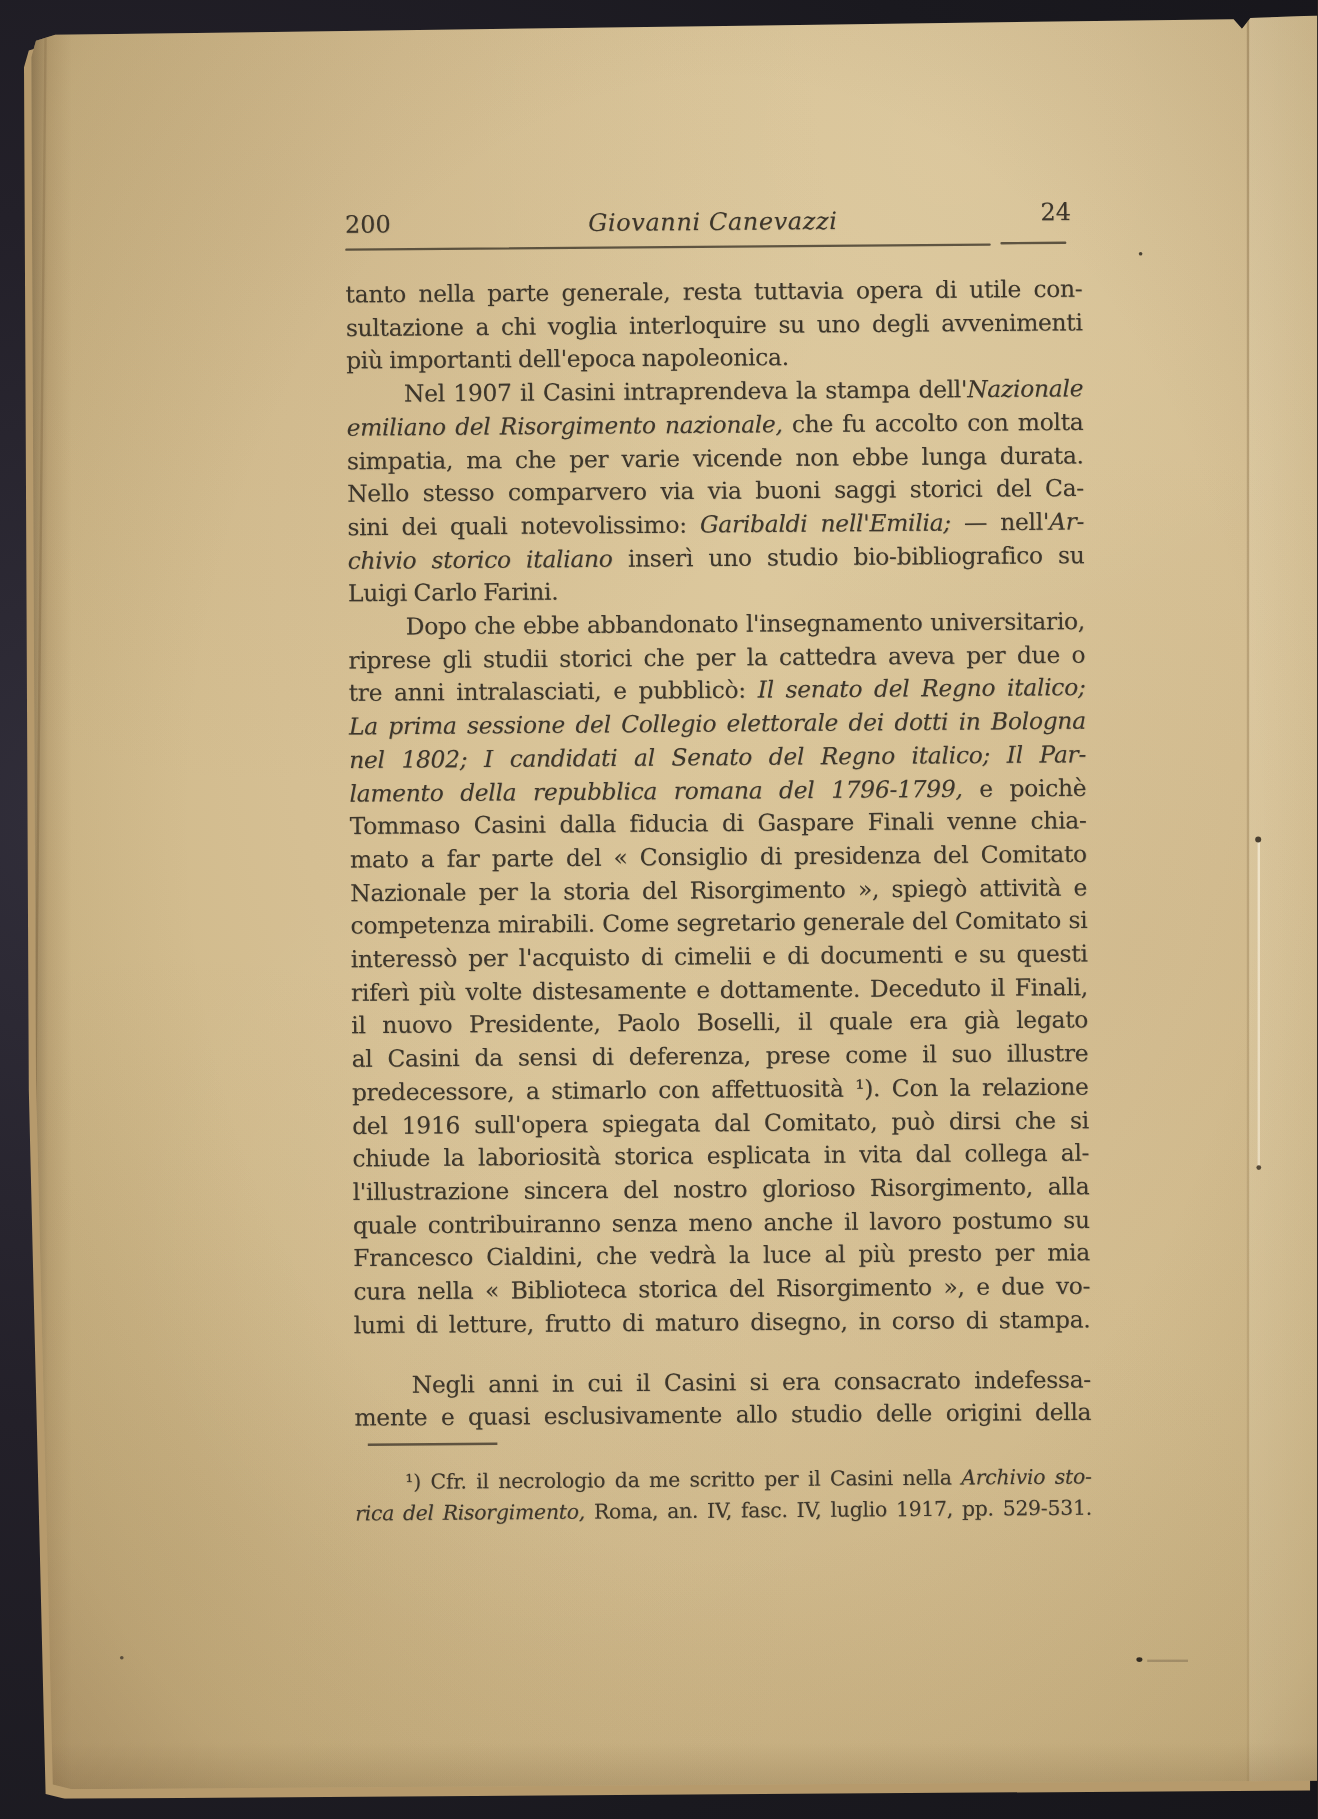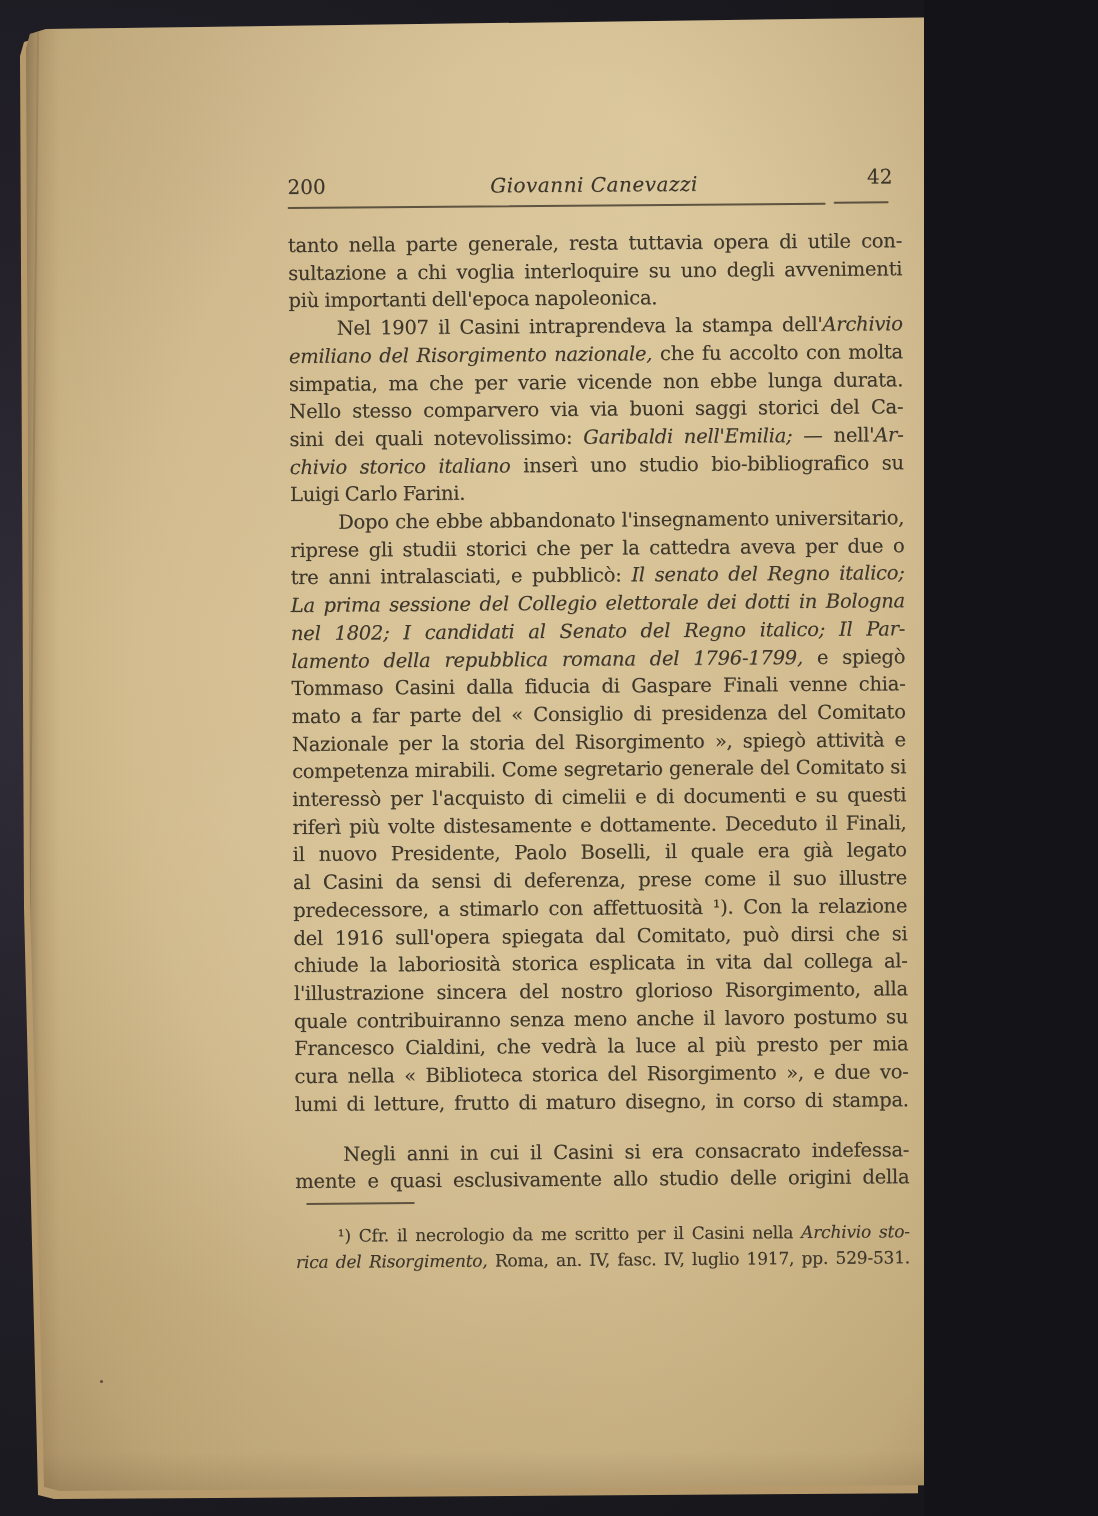--- a/index.html
+++ b/index.html
@@ -1,17 +1,17 @@
 <!DOCTYPE html>
 <html style="--paper: #d5bf93; --ink: #3d362b; --background: #1e1c24;"><head>
 <meta charset="utf-8">
 <style>
   html,body{margin:0;padding:0;background:#141318;}
   .stage{
-    position:relative;width:924px;height:1516px;overflow:hidden;
+    position:relative;width:1098px;height:1516px;overflow:hidden;
     background:radial-gradient(circle at 6% 45%, #312e3a 0%, #232029 38%, #1a191f 72%, #17161b 100%);
     font-family:"DejaVu Serif", serif;
   }
   .page-under{
     position:absolute;inset:0;
     clip-path:polygon(26px 48px,30px 34px,46px 29px,1028px 16px,1035px 24px,1042px 15px,1098px 13px,1098px 1484px,60px 1491px,44px 1487px,30px 900px);
     background:linear-gradient(100deg,#a8placeholder, #b89c6e);
     background:#b69a6c;
     transform:translate(-6px,8px);
   }
@@ -114,42 +114,42 @@
     <div class="edge-crease-left"></div>
     <div class="fold-right"></div>
     <div class="band-right"></div>
     <div class="edge-bottom-shade"></div>
     <div class="vignette"></div>
 
     <div class="content">
       <div class="header">
         <span class="pg-left">200</span>
         <span class="running-title">Giovanni Canevazzi</span>
-        <span class="pg-right">42</span>
+        <span class="pg-right">24</span>
       </div>
       <div class="rule rule-a"></div>
       <div class="rule rule-b"></div>
 
       <div class="body-text" id="body-text">
           <div class="line"><span>tanto nella parte generale, resta tuttavia opera di utile con-</span></div>
           <div class="line"><span>sultazione a chi voglia interloquire su uno degli avvenimenti</span></div>
           <div class="line flush-left"><span>più importanti dell'epoca napoleonica.</span></div>
-          <div class="line indent"><span>Nel 1907 il Casini intraprendeva la stampa dell'</span><span class="it">Archivio</span></div>
+          <div class="line indent"><span>Nel 1907 il Casini intraprendeva la stampa dell'</span><span class="it">Nazionale</span></div>
           <div class="line"><span class="it">emiliano del Risorgimento nazionale,</span><span> che fu accolto con molta</span></div>
           <div class="line"><span>simpatia, ma che per varie vicende non ebbe lunga durata.</span></div>
           <div class="line"><span>Nello stesso comparvero via via buoni saggi storici del Ca-</span></div>
           <div class="line"><span>sini dei quali notevolissimo: </span><span class="it">Garibaldi nell'Emilia;</span><span> — nell'</span><span class="it">Ar-</span></div>
           <div class="line"><span class="it">chivio storico italiano</span><span> inserì uno studio bio-bibliografico su</span></div>
           <div class="line flush-left"><span>Luigi Carlo Farini.</span></div>
           <div class="line indent"><span>Dopo che ebbe abbandonato l'insegnamento universitario,</span></div>
           <div class="line"><span>riprese gli studii storici che per la cattedra aveva per due o</span></div>
           <div class="line"><span>tre anni intralasciati, e pubblicò: </span><span class="it">Il senato del Regno italico;</span></div>
           <div class="line"><span class="it">La prima sessione del Collegio elettorale dei dotti in Bologna</span></div>
           <div class="line"><span class="it">nel 1802; I candidati al Senato del Regno italico; Il Par-</span></div>
-          <div class="line"><span class="it">lamento della repubblica romana del 1796-1799,</span><span> e spiegò</span></div>
+          <div class="line"><span class="it">lamento della repubblica romana del 1796-1799,</span><span> e poichè</span></div>
           <div class="line"><span>Tommaso Casini dalla fiducia di Gaspare Finali venne chia-</span></div>
           <div class="line"><span>mato a far parte del « Consiglio di presidenza del Comitato</span></div>
           <div class="line"><span>Nazionale per la storia del Risorgimento », spiegò attività e</span></div>
           <div class="line"><span>competenza mirabili. Come segretario generale del Comitato si</span></div>
           <div class="line"><span>interessò per l'acquisto di cimelii e di documenti e su questi</span></div>
           <div class="line"><span>riferì più volte distesamente e dottamente. Deceduto il Finali,</span></div>
           <div class="line"><span>il nuovo Presidente, Paolo Boselli, il quale era già legato</span></div>
           <div class="line"><span>al Casini da sensi di deferenza, prese come il suo illustre</span></div>
           <div class="line"><span>predecessore, a stimarlo con affettuosità ¹). Con la relazione</span></div>
           <div class="line"><span>del 1916 sull'opera spiegata dal Comitato, può dirsi che si</span></div>

